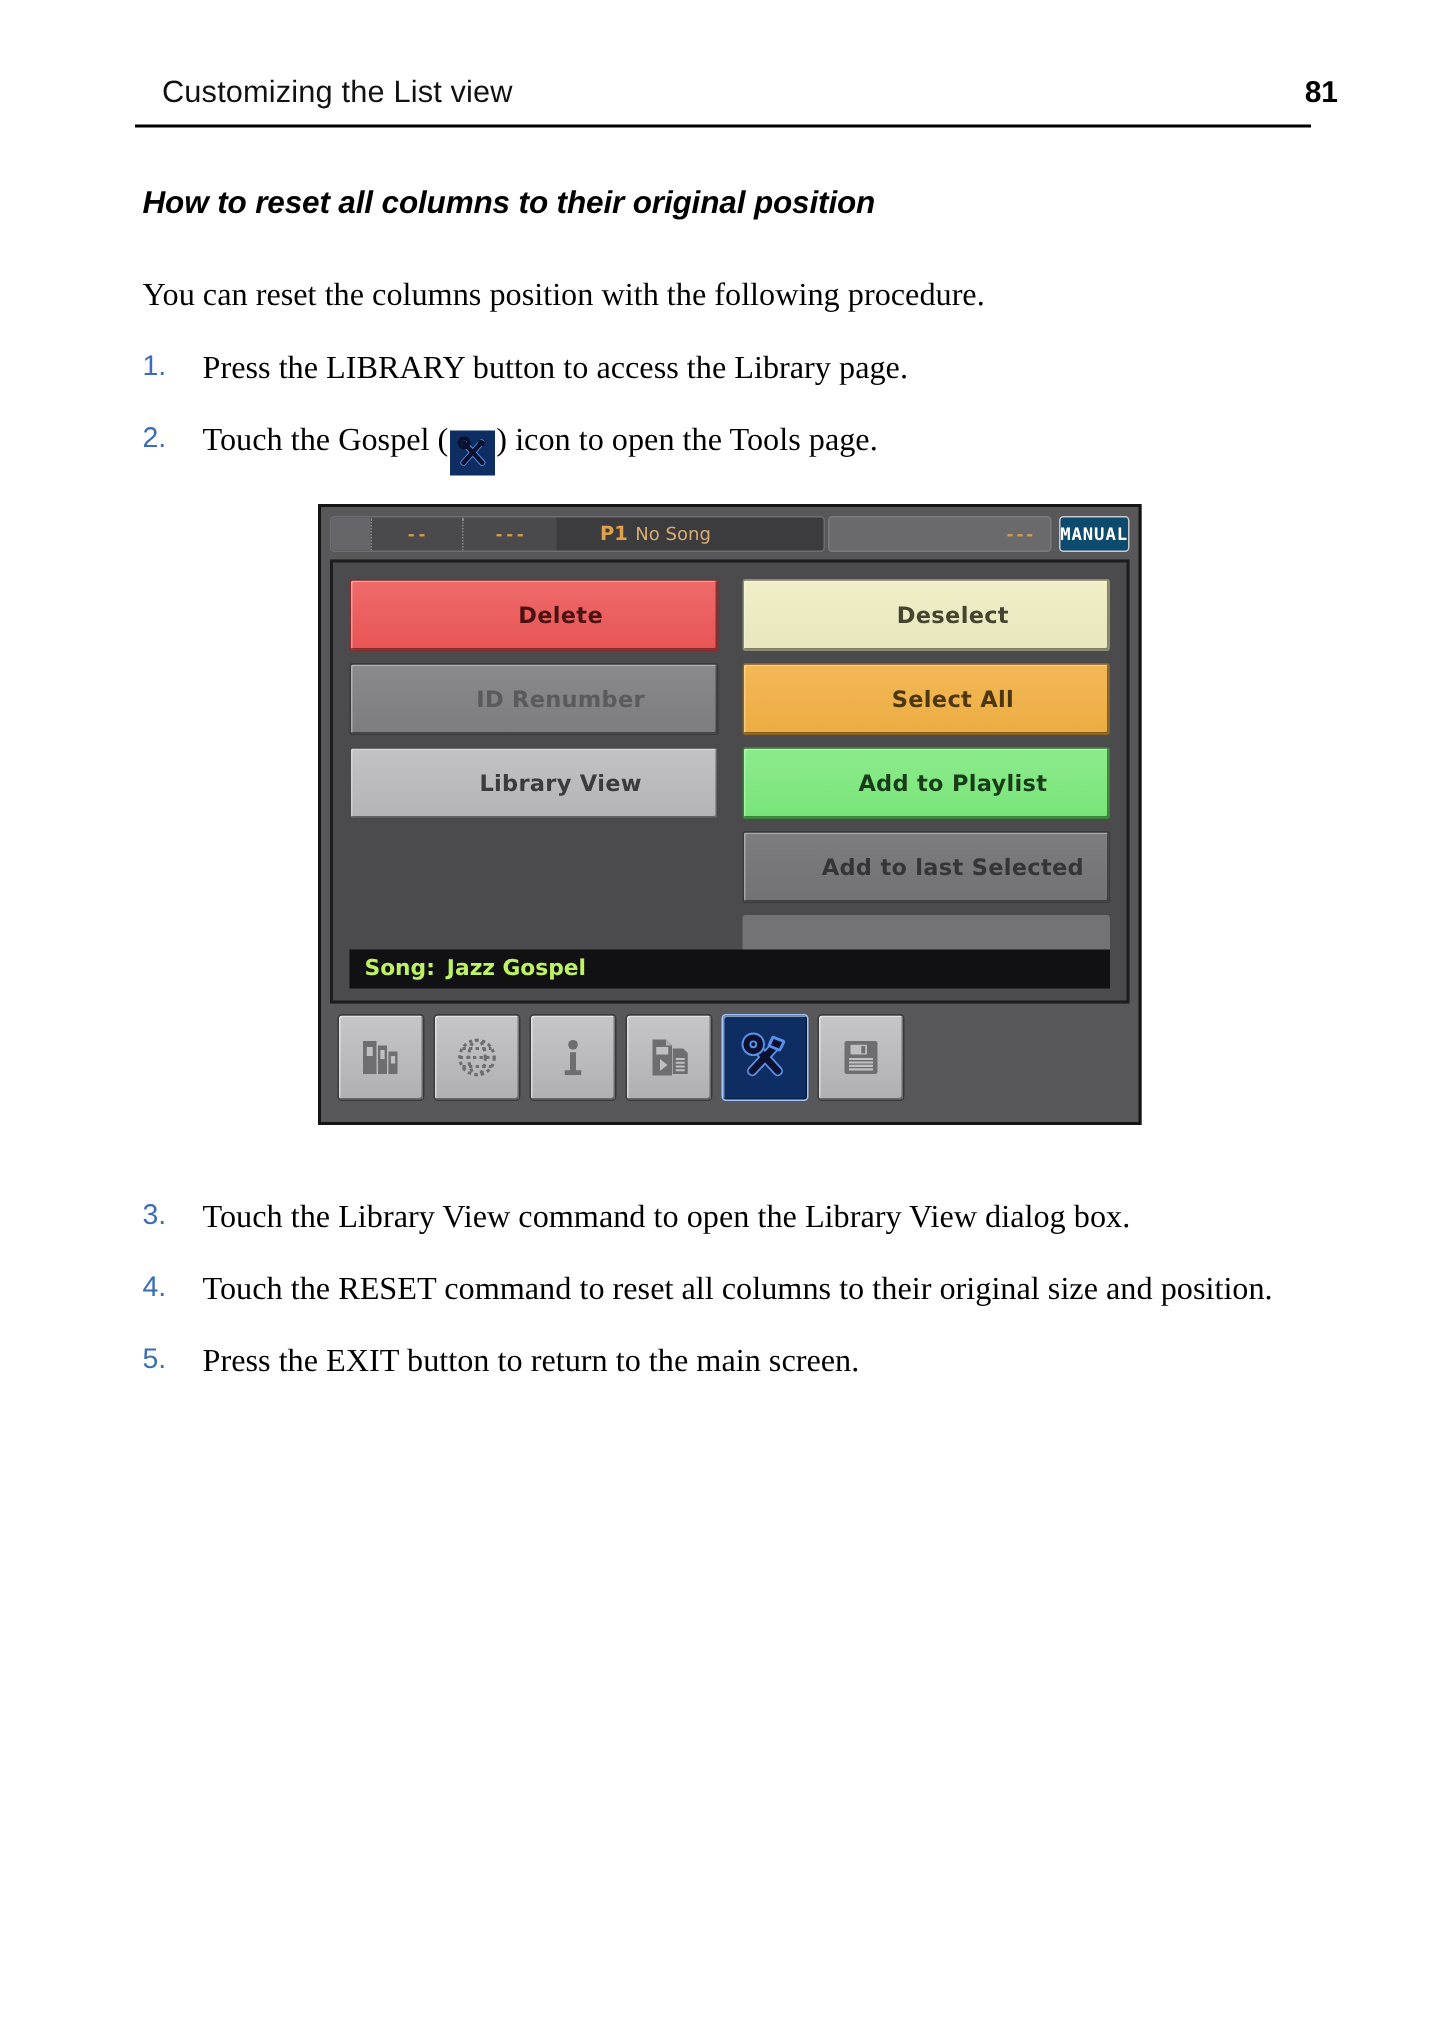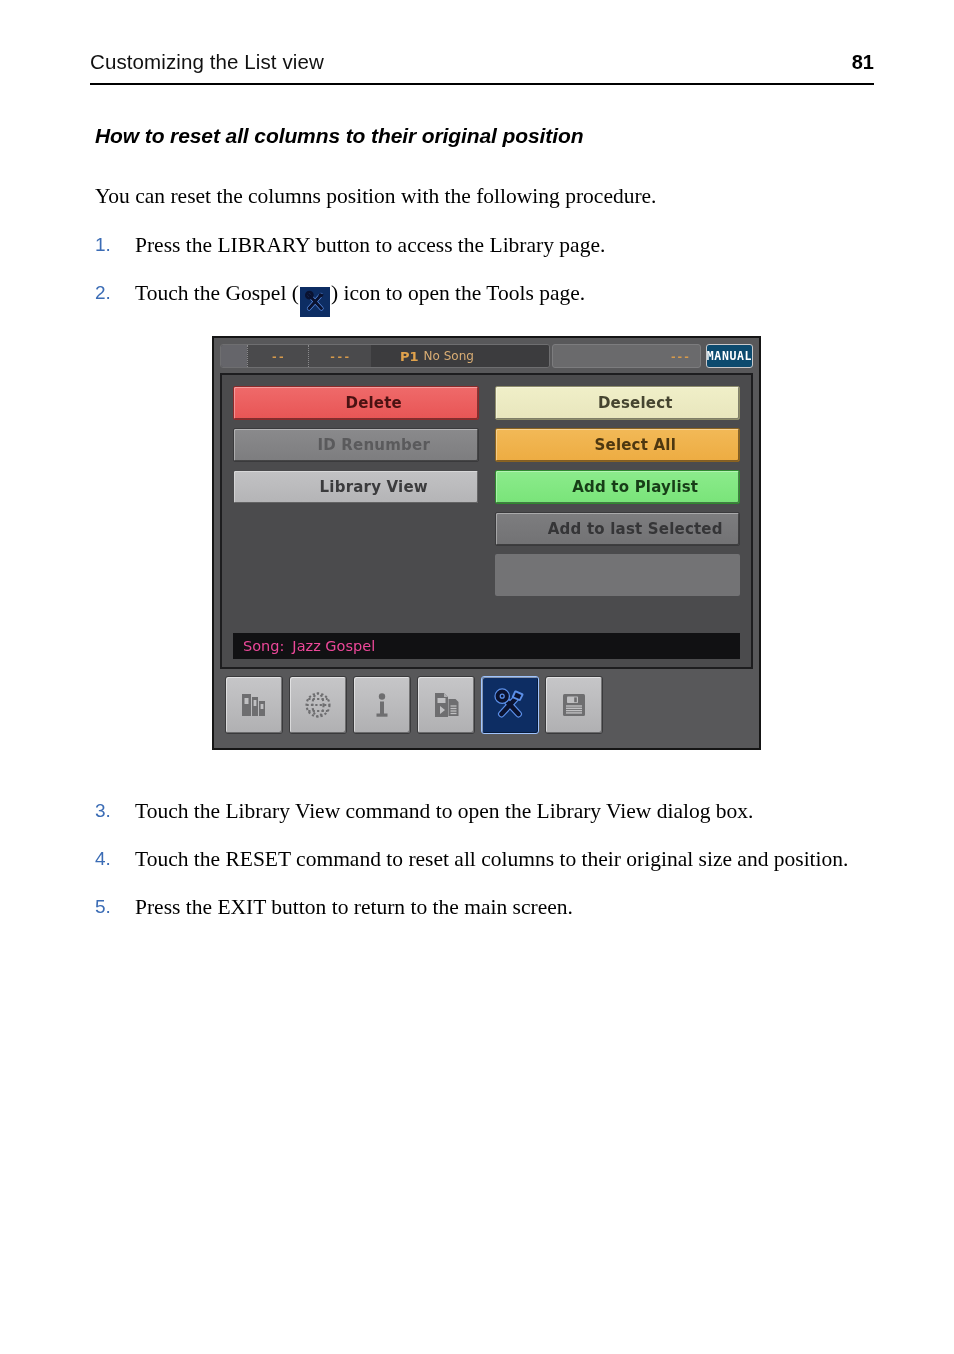--- a/index.html
+++ b/index.html
@@ -12,21 +12,21 @@
     height: 1354px;
     position: relative;
     font-family: "Liberation Serif", serif;
     color: #000000;
     overflow: hidden;
   }
 
   
   .page-header {
     position: absolute;
-    left: 90px;
+    left: 108px;
     top: 50px;
     width: 784px;
     display: flex;
     align-items: center;
     justify-content: space-between;
   }
   .header-title {
     font-family: "Liberation Sans", sans-serif;
     font-size: 20.5px;
     letter-spacing: 0.1px;
@@ -239,21 +239,21 @@
     box-sizing: border-box;
     padding: 11px 11px 0 11px;
   }
   .btn-grid {
     display: grid;
     grid-template-columns: 1fr 1fr;
     column-gap: 16px;
     row-gap: 8px;
   }
   .dev-btn {
-    height: 34px;
+    height: 48px;
     display: flex;
     align-items: center;
     justify-content: center;
     font-family: "DejaVu Sans", sans-serif;
     font-weight: bold;
     font-size: 15px;
     letter-spacing: 0.2px;
     border-radius: 2px;
     box-sizing: border-box;
     box-shadow: inset -1px -1px 0 rgba(0,0,0,0.45), inset 1px 1px 0 rgba(255,255,255,0.35);
@@ -283,23 +283,23 @@
     bottom: 8px;
     height: 26px;
     background: #111113;
     display: flex;
     align-items: center;
     padding-left: 10px;
     gap: 8px;
   }
   .song-footer .sf-label,
   .song-footer .sf-value {
-    color: #ec4899;
+    color: #bef264;
     font-family: "DejaVu Sans", sans-serif;
-    font-weight: normal;
+    font-weight: bold;
     font-size: 14.5px;
   }
 
   
   .device-toolbar {
     position: relative;
     margin-top: 5px;
     height: 62px;
     display: flex;
     align-items: center;

